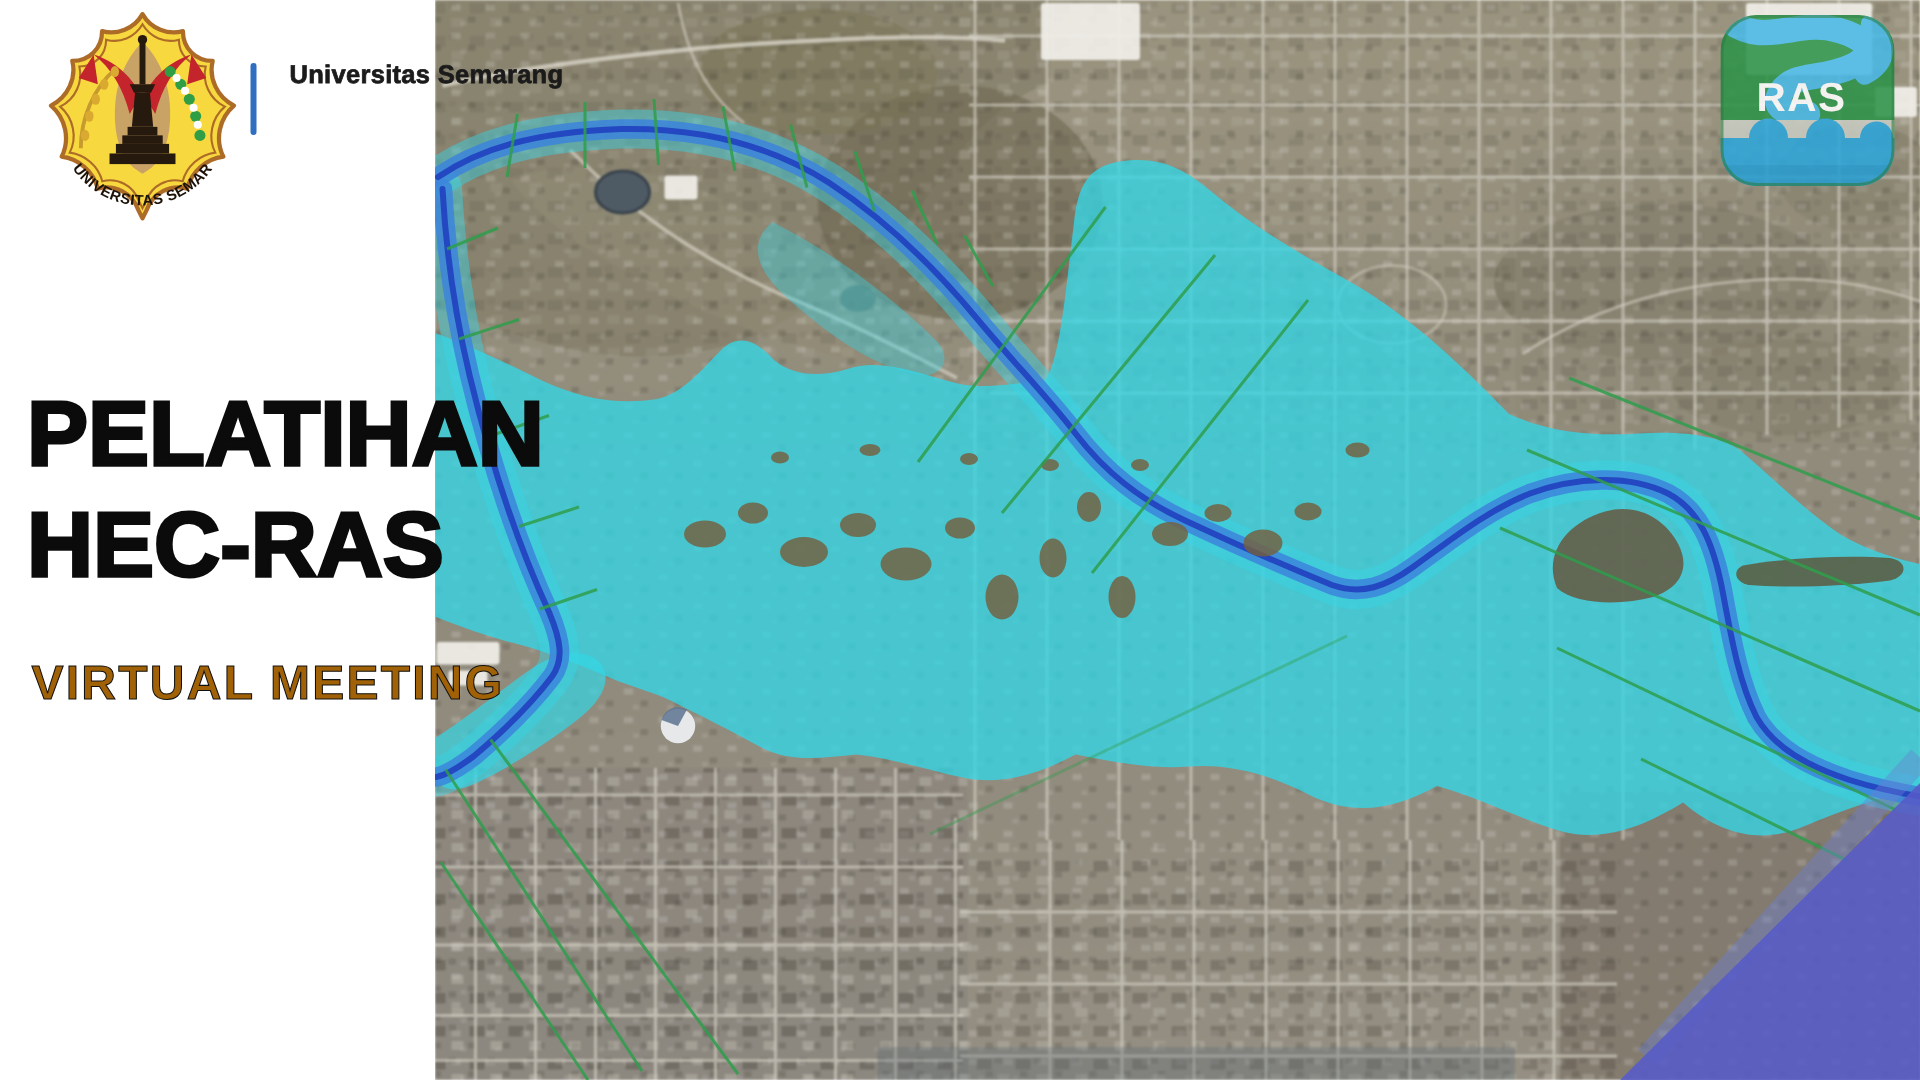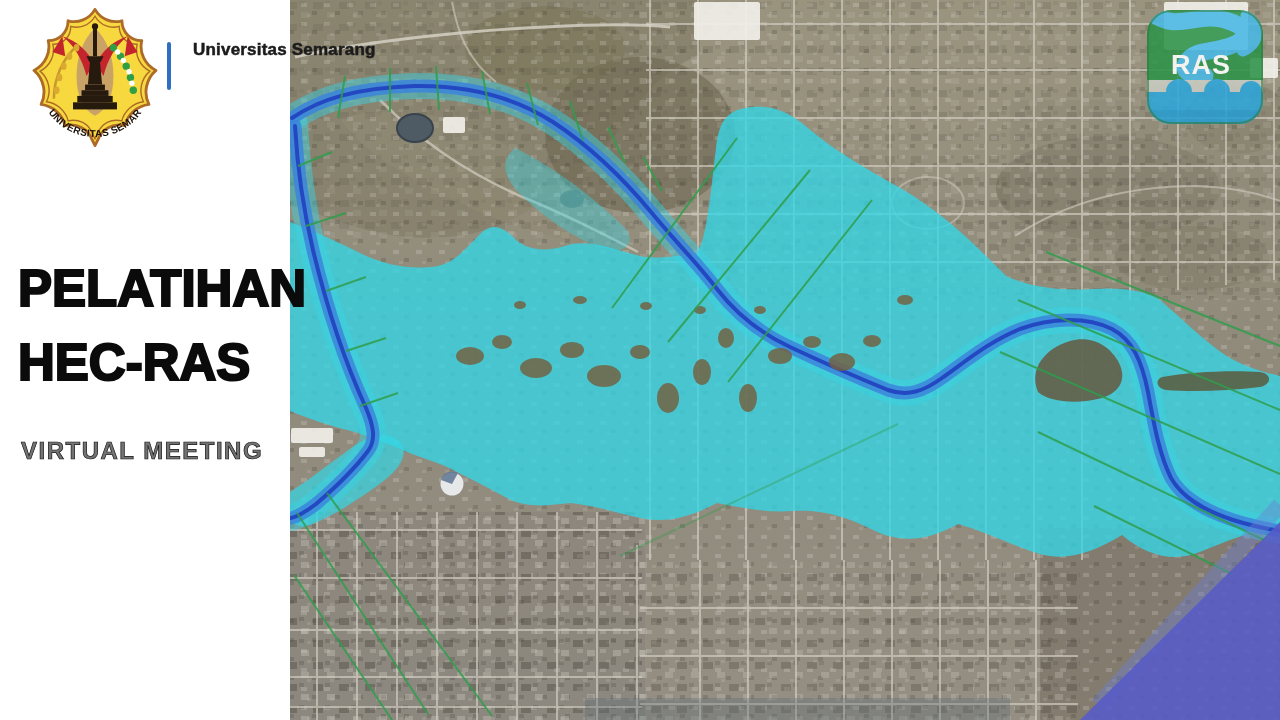--- a/index.html
+++ b/index.html
@@ -6,24 +6,24 @@
   .slide{position:relative;width:1280px;height:720px;overflow:hidden;background:#fff;
          font-family:"Liberation Sans",sans-serif;}
   .map{position:absolute;left:0;top:0;width:1280px;height:720px;z-index:1;}
   .panel{position:absolute;left:0;top:0;width:290px;height:720px;background:#ffffff;z-index:2;}
   .usm-logo{position:absolute;left:24px;top:8px;width:142px;height:156px;z-index:3;}
   .divider{position:absolute;left:167px;top:42px;width:4px;height:48px;background:#2F6FC1;
            border-radius:2px;z-index:3;}
   .org{position:absolute;left:193px;top:38px;z-index:3;color:#1b1b1b;font-size:17px;
        font-weight:700;line-height:23px;letter-spacing:.2px;-webkit-text-stroke:.5px #1b1b1b;}
   .title{position:absolute;left:18px;top:252px;margin:0;z-index:3;color:#0b0b0b;
-         font-size:51px;line-height:74px;font-weight:900;letter-spacing:0;
+         font-size:61px;line-height:74px;font-weight:900;letter-spacing:0;
          -webkit-text-stroke:2.2px #0b0b0b;}
   .title span{display:block;}
-  .subtitle{position:absolute;left:21px;top:437px;z-index:3;color:#737373;font-size:24px;
+  .subtitle{position:absolute;left:21px;top:437px;z-index:3;color:#a16207;font-size:32px;
             font-weight:700;letter-spacing:1.5px;-webkit-text-stroke:.7px #101010;}
   .ras{position:absolute;left:1147px;top:10px;width:116px;height:114px;z-index:3;opacity:.88;}
   .t-blur{filter:blur(.7px);}
   .h-blur{filter:blur(.35px);}
 </style>
 </head>
 <body>
 
 <div class="slide">
 

